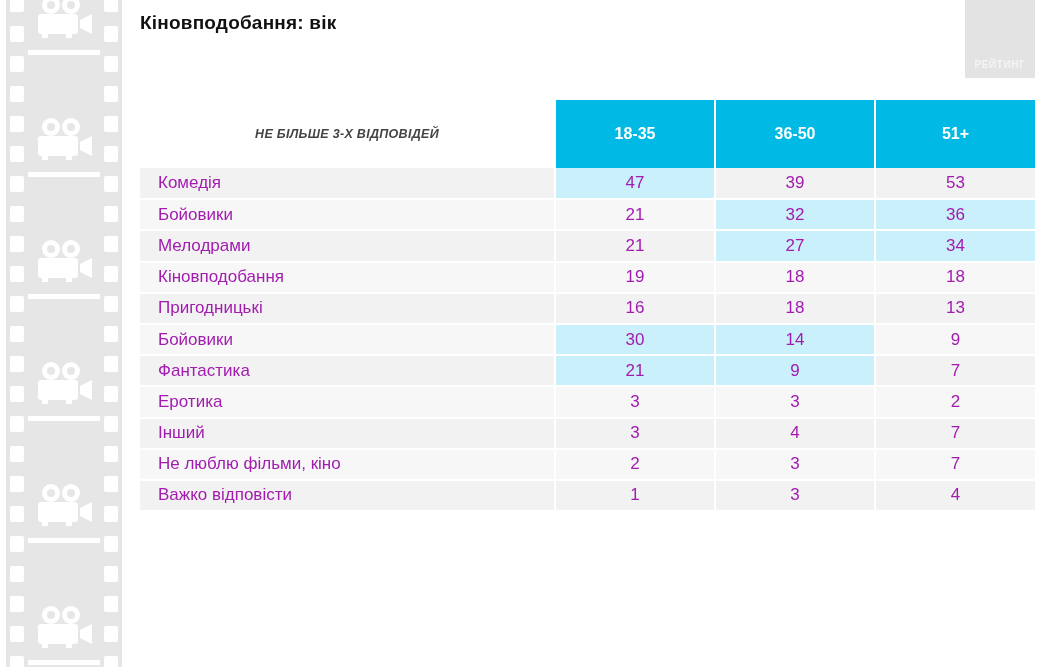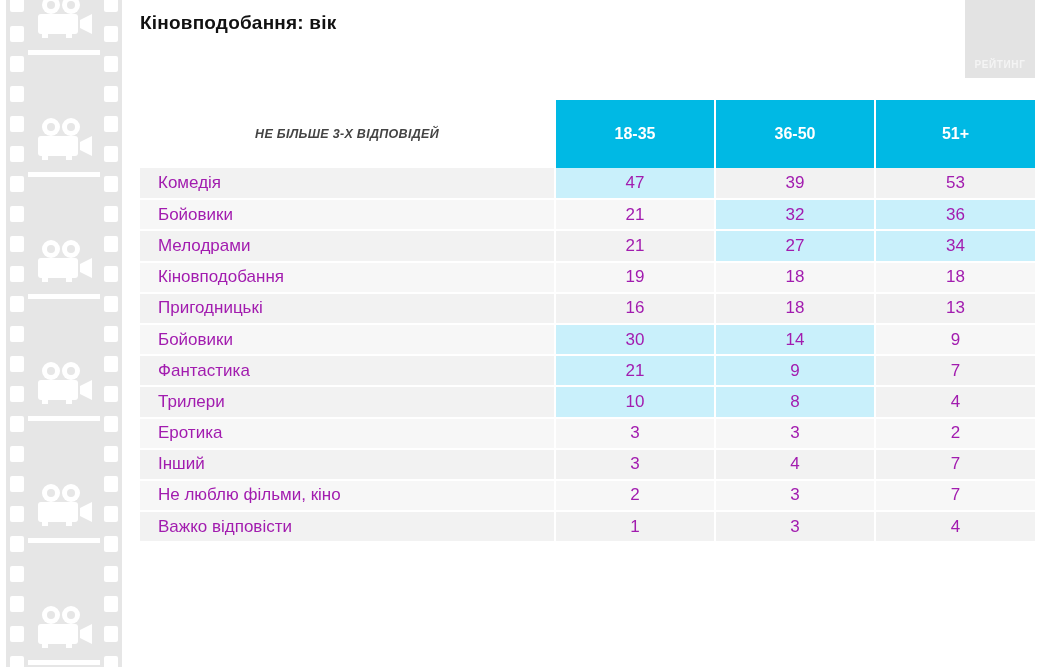--- a/index.html
+++ b/index.html
@@ -352,26 +352,20 @@
             <td class="val hl">30</td>
             <td class="val hl">14</td>
             <td class="val">9</td>
           </tr>
           <tr>
             <td class="lbl">Фантастика</td>
             <td class="val hl">21</td>
             <td class="val hl">9</td>
             <td class="val">7</td>
           </tr>
-          <tr>
-            <td class="lbl">Трилери</td>
-            <td class="val hl">10</td>
-            <td class="val hl">8</td>
-            <td class="val">4</td>
-          </tr>
           <tr class="alt">
             <td class="lbl">Еротика</td>
             <td class="val">3</td>
             <td class="val">3</td>
             <td class="val">2</td>
           </tr>
           <tr>
             <td class="lbl">Інший</td>
             <td class="val">3</td>
             <td class="val">4</td>

